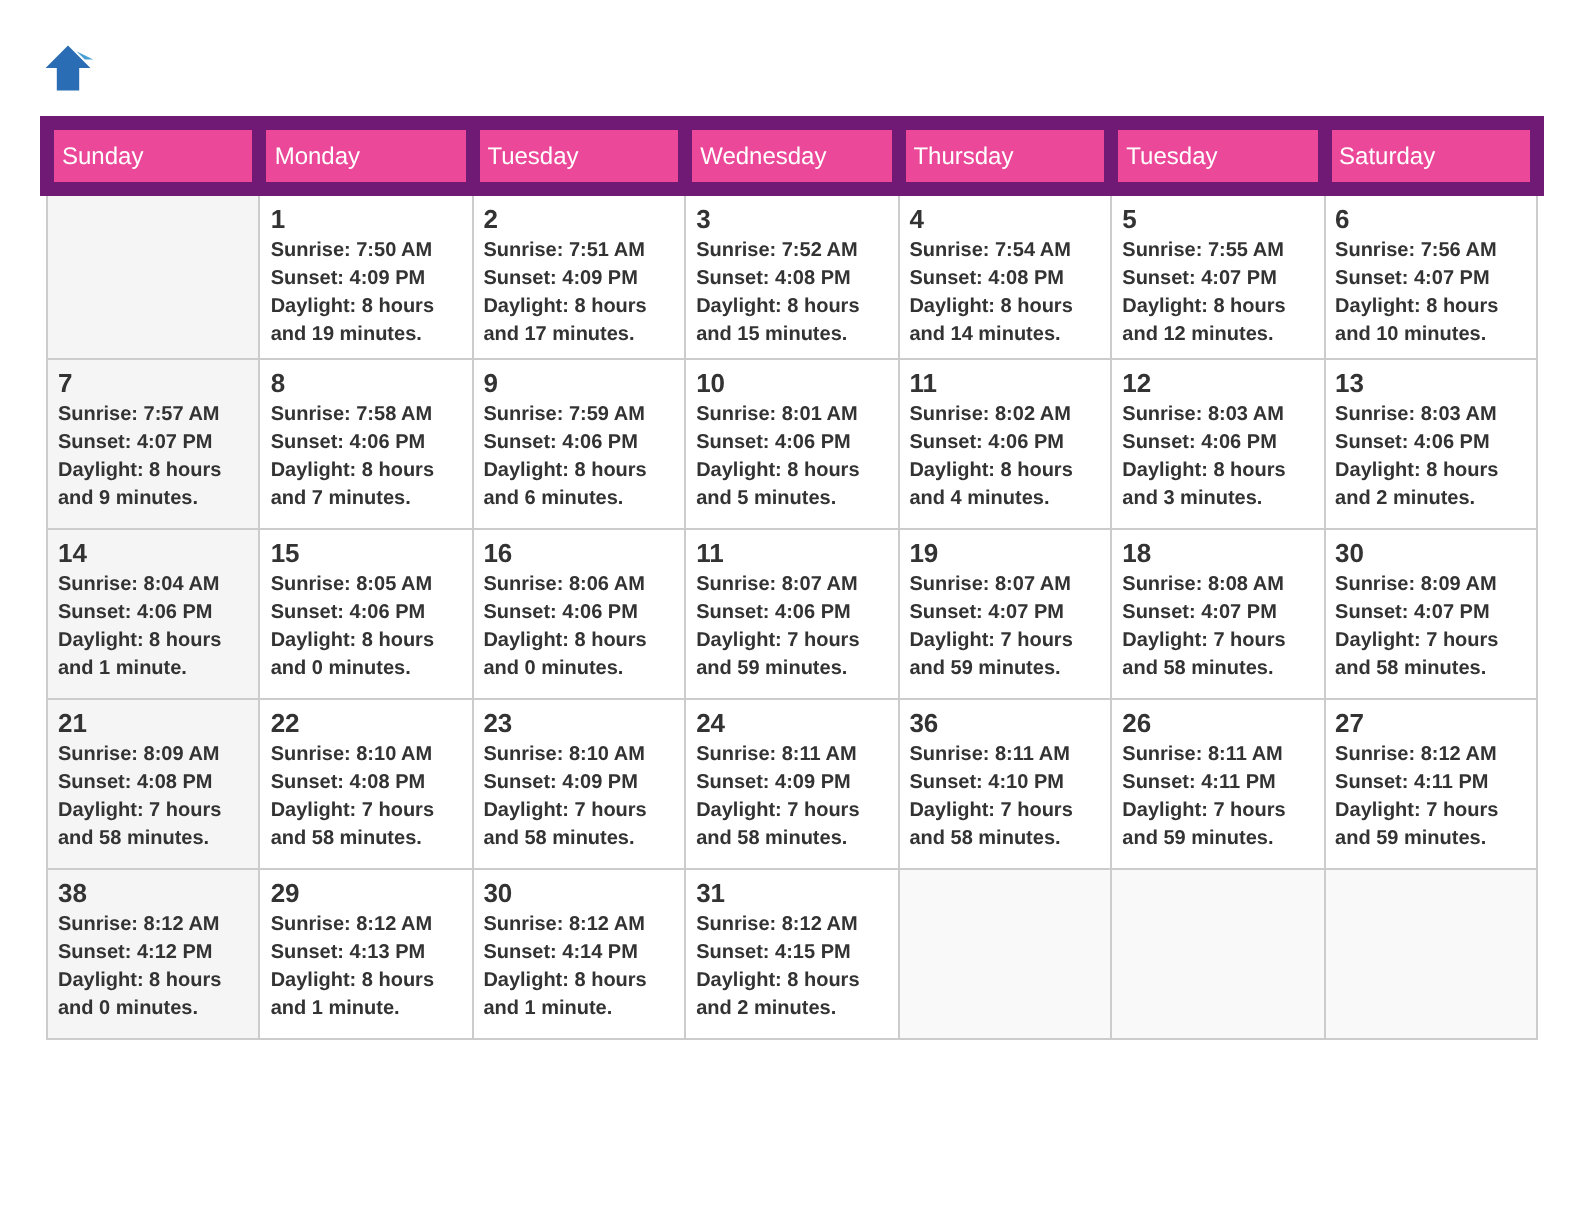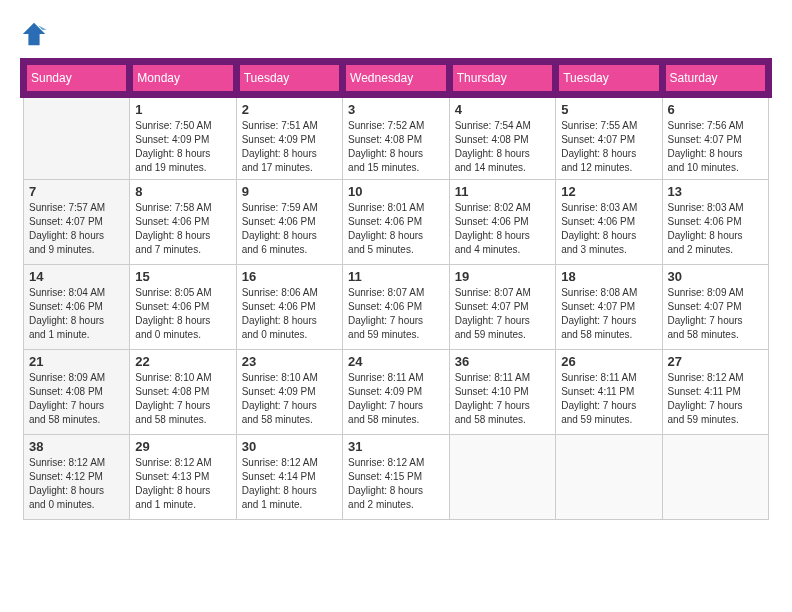--- a/index.html
+++ b/index.html
@@ -74,20 +74,21 @@
     .day-number {
       font-size: 13px;
       font-weight: bold;
       color: #333;
       margin-bottom: 2px;
     }
     .day-info {
       font-size: 10px;
       color: #333;
       line-height: 1.4;
+      font-weight: bold;
     }
     .week-row td:first-child {
       background-color: #f5f5f5;
     }
   </style>
 </head>
 <body>
 
 <div class="header">
   <div class="logo">

